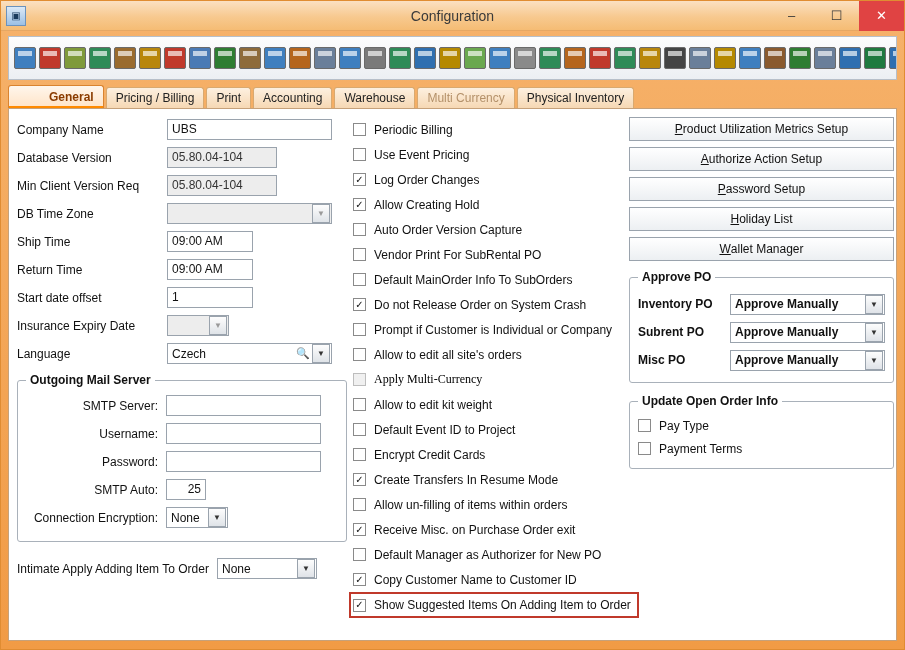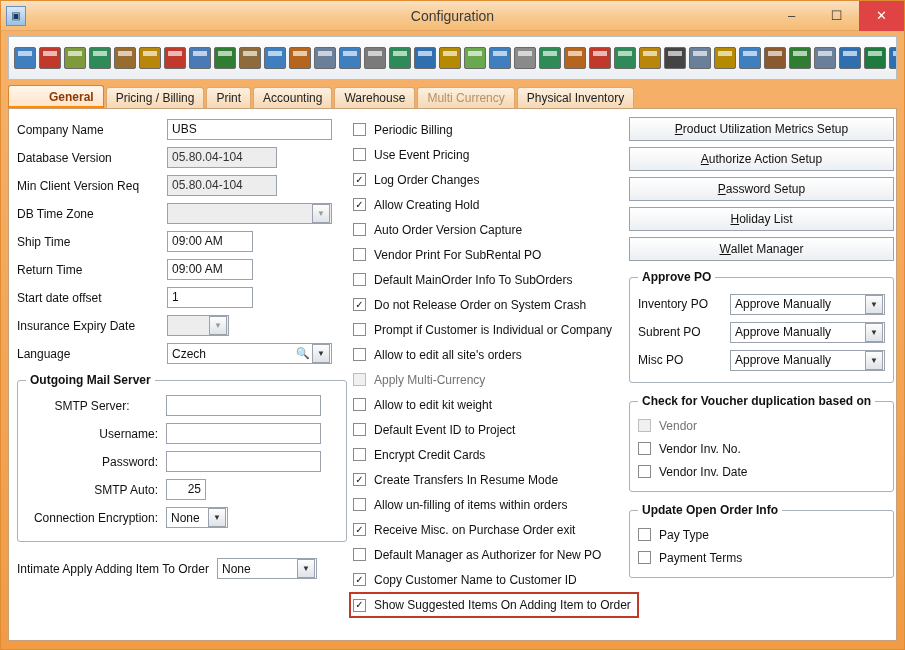--- a/index.html
+++ b/index.html
@@ -167,37 +167,37 @@
     display: flex; align-items: center; height: 25px;
     font-size: 12px; color: #111;
   }
   .chk .box {
     width: 13px; height: 13px; border: 1px solid #8a8a8a;
     background: #ffffff; margin-right: 8px;
     display: flex; align-items: center; justify-content: center;
     font-size: 10px; line-height: 1; color: #111;
     flex: none;
   }
-  .chk.disabled { color: #737373; }
+  .chk.disabled { color: #000000; font-family: Liberation Serif, serif; }
   .chk.disabled .box { background: #f0f0f0; border-color: #bdbdbd; color: #a0a0a0; }
   .chk.highlight {
     border: 2px solid #c0392b; padding: 0 4px 0 2px;
     height: 26px; margin-left: -4px; width: 290px;
   }
   
   .btn {
     height: 24px; width: 100%;
     background: linear-gradient(to bottom,#ffffff,#eceff2);
     border: 1px solid #9aa3ad;
     font-size: 12px; color: #111;
     display: flex; align-items: center; justify-content: center;
     margin-bottom: 6px;
   }
   .btn u { text-decoration: underline; }
-  .approve-row { display: flex; align-items: center; height: 28px; }
+  .approve-row { display: flex; align-items: center; height: 28px; font-weight: bold; }
   .approve-row .lbl { width: 92px; font-size: 12px; color: #111; }
   .grp-rows .chk { height: 23px; }
 </style>
 </head>
 <body>
 
 <div id="app">
 
   <div class="titlebar">
     <div class="title-icon">▣</div>
@@ -379,21 +379,21 @@
               <span class="search-ico">🔍</span>
               <span class="arrow">▼</span>
             </div>
           </div>
         </div>
 
       <div class="group" style="margin-top:14px;">
         <div class="legend">Outgoing Mail Server</div>
         <div id="mail-rows">
             <div class="frow">
-              <div class="flabel" style="width: 140px; text-align: center; padding-right: 8px;">SMTP Server:</div>
+              <div class="flabel" style="width: 140px; text-align: right; padding-right: 8px;">SMTP Server:</div>
               <div class="finput " style="width: 155px;"></div>
             </div>
             <div class="frow">
               <div class="flabel" style="width: 140px; text-align: right; padding-right: 8px;">Username:</div>
               <div class="finput " style="width: 155px;"></div>
             </div>
             <div class="frow">
               <div class="flabel" style="width: 140px; text-align: right; padding-right: 8px;">Password:</div>
               <div class="finput " style="width: 155px;"></div>
             </div>
@@ -532,37 +532,20 @@
             <div class="approve-row">
               <span class="lbl">Misc PO</span>
               <span class="combo w155">
                 <span class="val">Approve Manually</span>
                 <span class="arrow">▼</span>
               </span>
             </div>
           </div>
       </div>
 
-      <div class="group" style="margin-top:18px;">
-        <div class="legend">Check for Voucher duplication based on</div>
-        <div class="grp-rows" id="voucher-rows">
-            <div class="chk disabled">
-              <span class="box"></span>
-              <span>Vendor</span>
-            </div>
-            <div class="chk">
-              <span class="box"></span>
-              <span>Vendor Inv. No.</span>
-            </div>
-            <div class="chk">
-              <span class="box"></span>
-              <span>Vendor Inv. Date</span>
-            </div>
-          </div>
-      </div>
 
       <div class="group" style="margin-top:18px;">
         <div class="legend">Update Open Order Info</div>
         <div class="grp-rows" id="update-rows">
             <div class="chk">
               <span class="box"></span>
               <span>Pay Type</span>
             </div>
             <div class="chk">
               <span class="box"></span>

